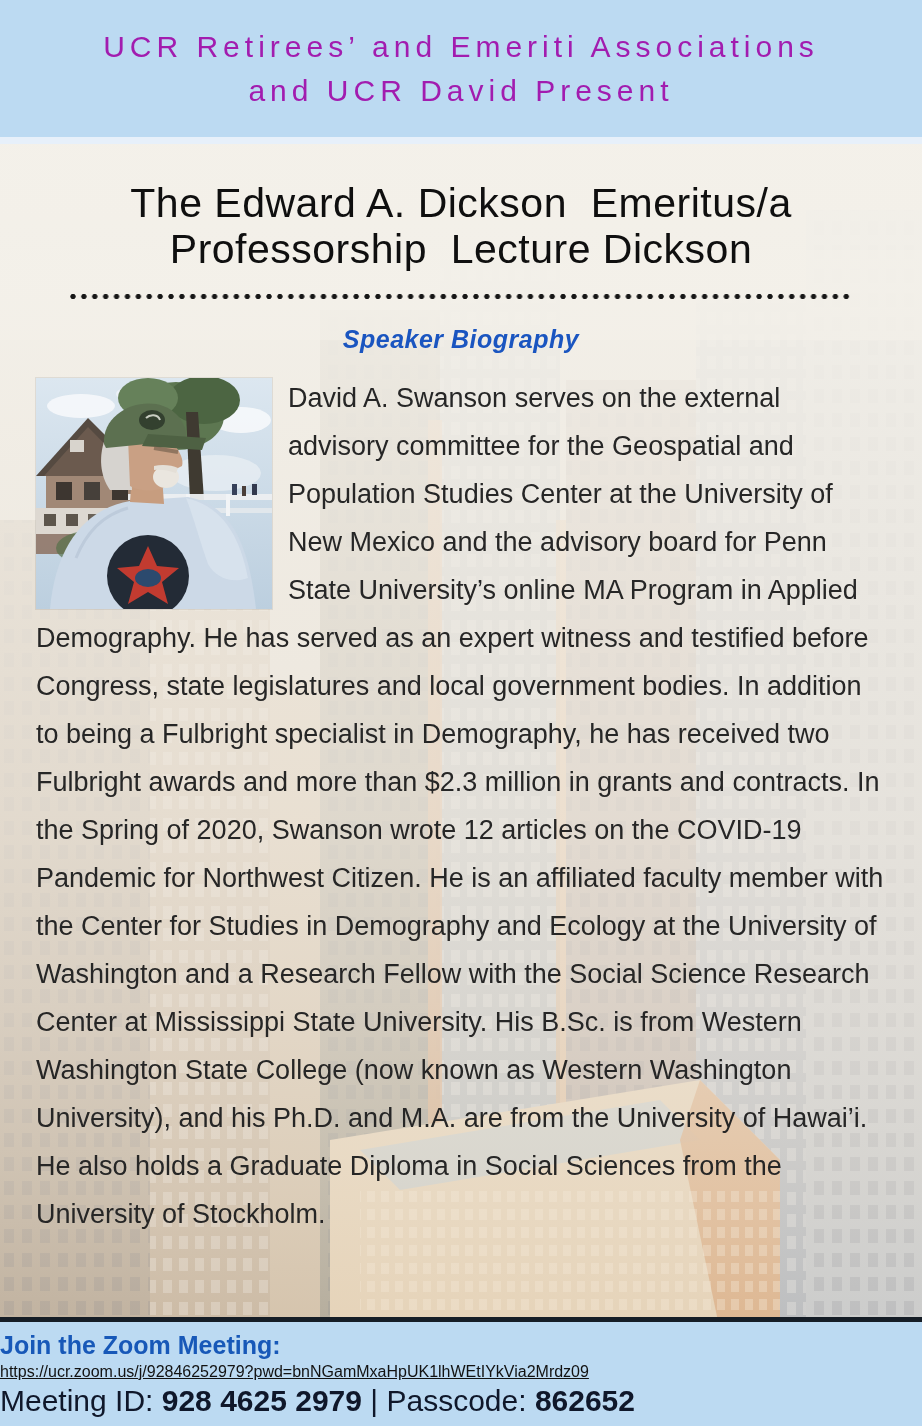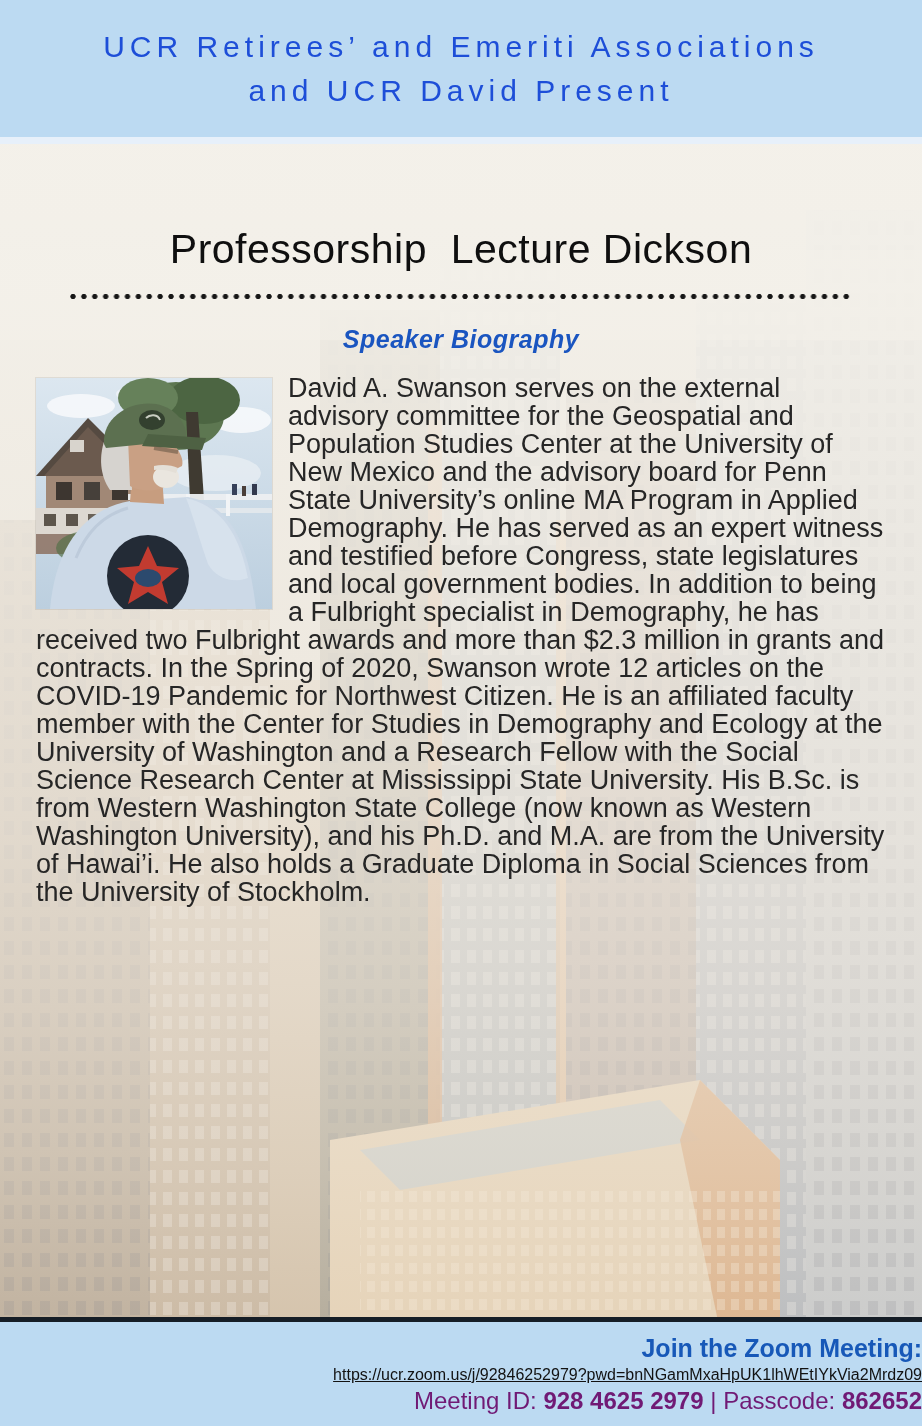--- a/index.html
+++ b/index.html
@@ -35,21 +35,21 @@
       rgba(232,222,207,0.40) 100%);
   }
   .content{position:relative;z-index:2;height:100%;}
 
   
   .top-banner{
     height:137px;background:var(--banner_blue);
     border-bottom:7px solid #e7f0fa;
     display:flex;flex-direction:column;justify-content:center;
     gap:10px;
-    font-size:30px;font-weight:500;letter-spacing:5px;color:#1d4ed8;
+    font-size:30px;font-weight:500;letter-spacing:5px;color:#a21caf;
     text-align:center;
   }
 
   
   .title{
     margin:36px 20px 0;text-align:center;
     font-size:41px;line-height:46px;font-weight:400;color:#0f0f0f;
     letter-spacing:0.5px;white-space:pre-wrap;
   }
 
@@ -63,41 +63,41 @@
   
   .section-heading{
     margin:24px 0 0;text-align:center;
     font-size:25px;font-weight:700;font-style:italic;
     color:var(--heading_blue);letter-spacing:0.5px;
   }
 
   
   .bio{
     margin:20px 36px 0;
-    font-size:27px;line-height:28px;color:var(--text_dark);
+    font-size:27px;line-height:48px;color:var(--text_dark);
   }
   .photo{
     float:left;width:236px;height:231px;margin:4px 16px 2px 0;
     box-shadow:0 0 0 1px rgba(0,0,0,0.08);
     background:#dfe7ee;
   }
   .photo svg{display:block;width:100%;height:100%;}
   .bio p{margin:0;}
 
   
   .footer{position:absolute;left:0;right:0;bottom:0;z-index:3;}
   .rule{height:5px;background:var(--rule_dark);}
   .footer-banner{
     height:104px;background:var(--banner_blue);
-    display:flex;flex-direction:column;align-items:flex-end;justify-content:center;
+    display:flex;flex-direction:column;align-items:flex-start;justify-content:center;
     gap:3px;text-align:center;
   }
   .join{font-size:25px;font-weight:700;color:var(--footer_blue);}
   .url{font-size:16px;color:#121212;text-decoration:underline;cursor:pointer;}
-  .meeting{font-size:24px;color:#701a75;}
+  .meeting{font-size:30px;color:#0f172a;}
   .meeting b{font-weight:700;}
 </style>
 </head>
 <body>
 
 <div class="page">
 
   <div class="city-bg">
     <svg viewBox="0 0 922 1426" preserveAspectRatio="none" aria-hidden="true">
       <defs>
@@ -145,21 +145,21 @@
   </div>
   <div class="veil"></div>
 
   <div class="content">
 
     <header class="top-banner">
       <div>UCR Retirees’ and Emeriti Associations</div>
       <div>and UCR David Present</div>
     </header>
 
-    <h1 class="title"><br><span>Professorship  Lecture Dickson</span></h1>
+    <h1 class="title"><span>The Edward A. Dickson  Emeritus/a</span><br><span>Professorship  Lecture Dickson</span></h1>
 
     <div class="dotted"></div>
 
     <h2 class="section-heading">Speaker Biography</h2>
 
     <div class="bio">
       <div class="photo">
         <svg viewBox="0 0 236 231" aria-hidden="true">
           <defs>
             <linearGradient id="sky" x1="0" y1="0" x2="0" y2="1">

